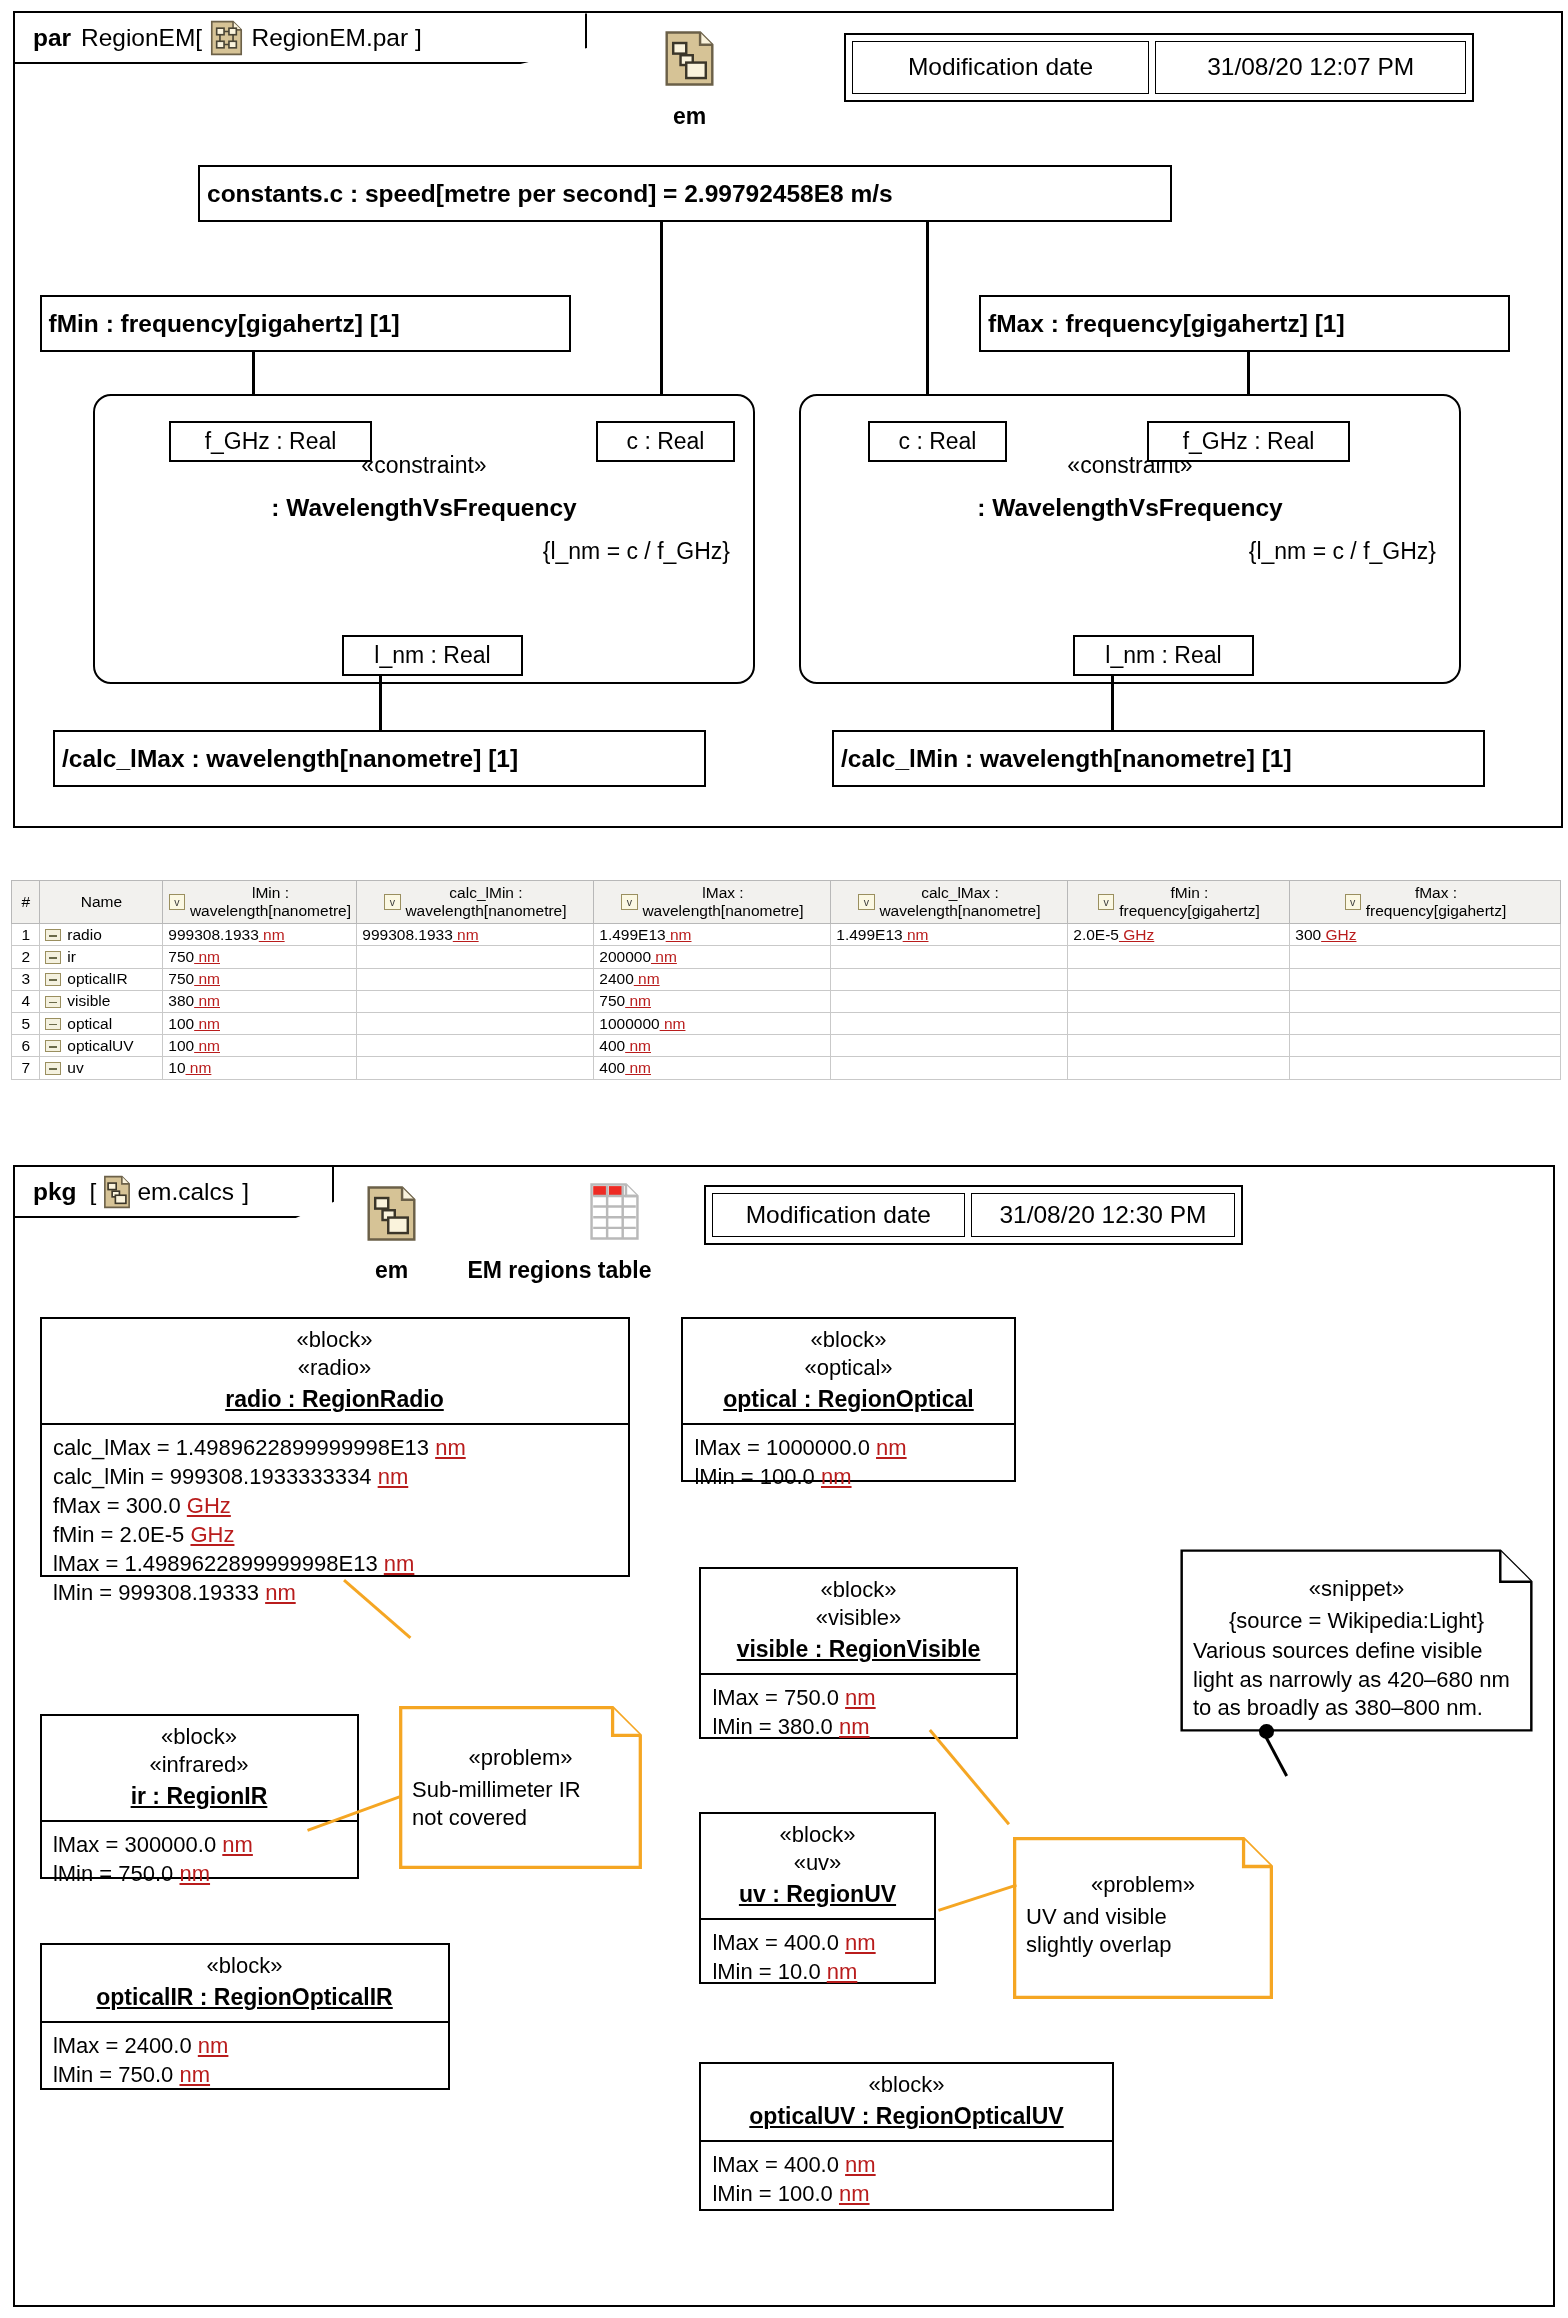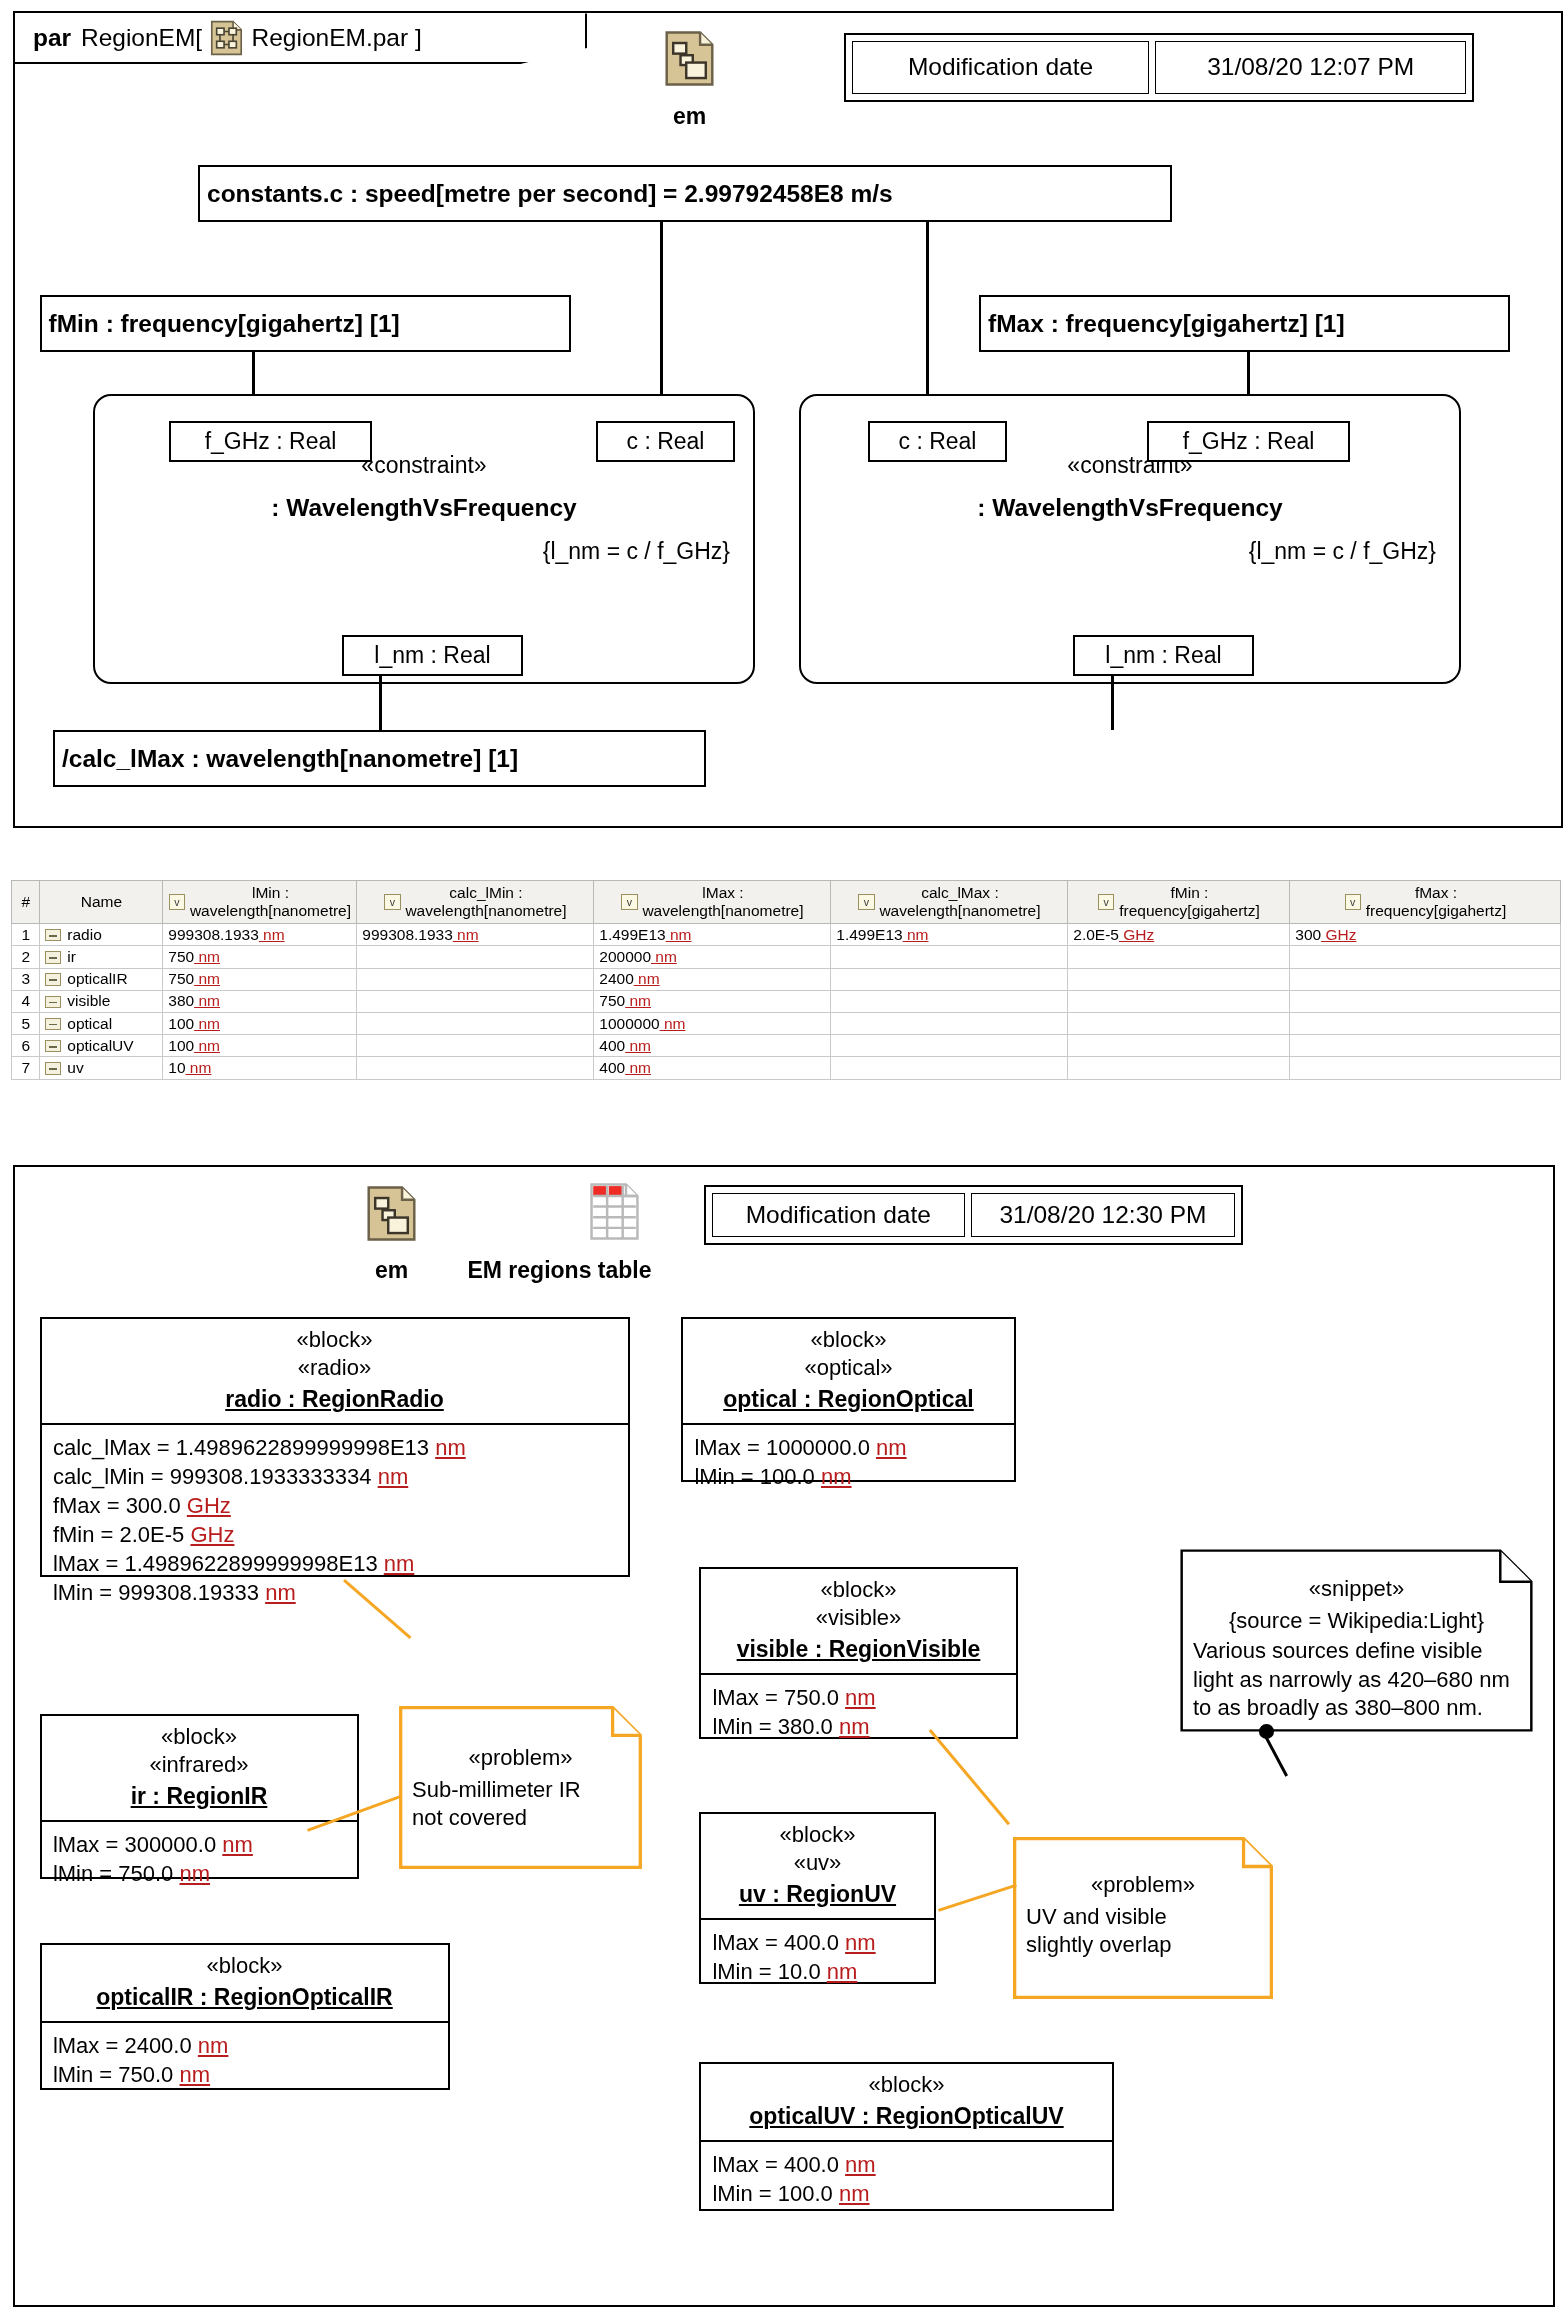--- a/index.html
+++ b/index.html
@@ -170,20 +170,21 @@
     <div class="c-name" style="top:98px;">: WavelengthVsFrequency</div>
     <div class="c-expr" style="right:23px; top:142px;">{l_nm = c / f_GHz}</div>
   </div>
   <div class="port" style="left:853px; top:408px; width:139px; height:41px;">c : Real</div>
   <div class="port" style="left:1132px; top:408px; width:203px; height:41px;">f_GHz : Real</div>
   <div class="port" style="left:1058px; top:622px; width:181px; height:41px;">l_nm : Real</div>
   <div class="wire" style="left:1096px; top:663px; width:2.5px; height:54px;"></div>
 
   
   <div class="part-box" style="left:38px; top:717px; width:653px; height:57px;">/calc_lMax : wavelength[nanometre] [1]</div>
+  <div class="part-box" style="left:817px; top:717px; width:653px; height:57px;">/calc_lMin : wavelength[nanometre] [1]</div>
 </div>
 
 <table class="tbl" style="left:11.4px; top:880px; width:1548px;">
   <colgroup>
     <col style="width:28px">
       <col style="width:123px">
       <col style="width:194px">
     <col style="width:237px">
       <col style="width:237px">
       <col style="width:237px">
@@ -309,20 +310,35 @@
         <td><span>400</span><span class="unit"> nm</span></td>
         <td></td>
         <td></td>
         <td></td>
       </tr>
     </tbody>
 </table>
 
 <div class="frame" style="left:13px; top:1165px; width:1542px; height:1142px;">
 
+  <div class="frame-tab" style="width:319px;">
+    <span class="kw">pkg</span>
+    <span class="nm" style="margin-left:13px;">[</span>
+    <span class="doc-icon" style="margin:0 6.5px;">
+      <svg width="28" height="34" viewBox="0 0 34 42">
+        <path d="M2,2 H23 L32,11 V40 H2 Z" fill="#D6C396" stroke="#6b6048" stroke-width="2"></path>
+        <path d="M23,2 V11 H32" fill="#FAF3DC" stroke="#6b6048" stroke-width="2"></path>
+        <rect x="6" y="10" width="10" height="8" fill="#FAF3DC" stroke="#3b3629" stroke-width="2"></rect>
+        <rect x="11" y="20" width="9" height="7" fill="#FAF3DC" stroke="#3b3629" stroke-width="2"></rect>
+        <rect x="15" y="25" width="13" height="10" fill="#FAF3DC" stroke="#3b3629" stroke-width="2"></rect>
+      </svg>
+    </span>
+    <span class="nm" style="margin-left:0;">em.calcs</span>
+    <span class="nm" style="margin-left:8.2px;">]</span>
+  </div>
 
   
   <span class="doc-icon abs" style="left:351px; top:16.3px;">
     <svg width="51" height="57" viewBox="0 0 62 70">
       <path d="M3,3 H44 L59,18 V67 H3 Z" fill="#D6C396" stroke="#6b6048" stroke-width="3"></path>
       <path d="M44,3 V18 H59" fill="#FAF3DC" stroke="#6b6048" stroke-width="3"></path>
       <rect x="11" y="16" width="16" height="13" fill="#FAF3DC" stroke="#3b3629" stroke-width="3"></rect>
       <rect x="20" y="31" width="15" height="12" fill="#FAF3DC" stroke="#3b3629" stroke-width="3"></rect>
       <rect x="27" y="40" width="24" height="19" fill="#FAF3DC" stroke="#3b3629" stroke-width="3"></rect>
     </svg>

